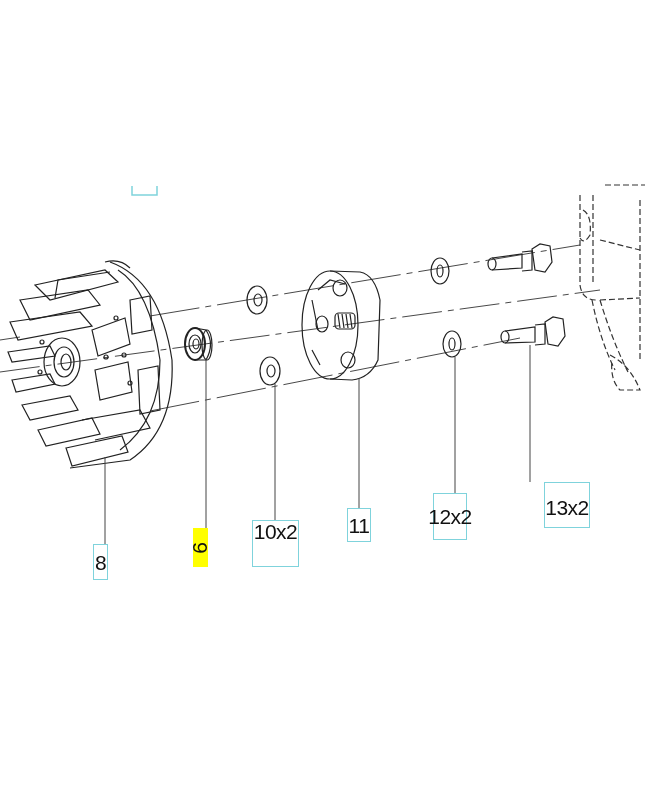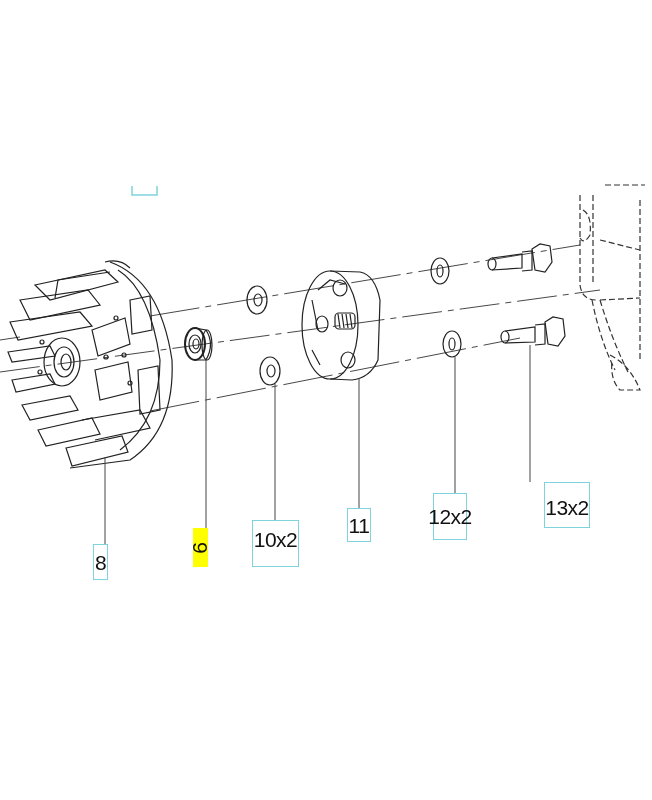--- a/index.html
+++ b/index.html
@@ -121,21 +121,21 @@
     <path d="M640 200 L640 360"></path>
   </g>
 </svg>
 
 <div class="lbl" style="left:93px;top:544px;width:15px;height:36px;">
   <span>8</span>
 </div>
 <div class="lbl hl rot" style="left:193px;top:528px;width:15px;height:39px;">
   <span>9</span>
 </div>
-<div class="lbl" style="left:252px;top:520px;width:47px;height:47px;align-items:flex-start;padding-top:8px;">
+<div class="lbl" style="left:252px;top:520px;width:47px;height:47px;align-items:flex-start;">
   <span>10x2</span>
 </div>
 <div class="lbl" style="left:347px;top:508px;width:24px;height:34px;">
   <span>11</span>
 </div>
 <div class="lbl" style="left:433px;top:493px;width:34px;height:47px;">
   <span>12x2</span>
 </div>
 <div class="lbl" style="left:504px;top:482px;width:46px;height:46px;align-items:flex-start;padding-top:14px;margin-left:40px;">
   <span>13x2</span>

